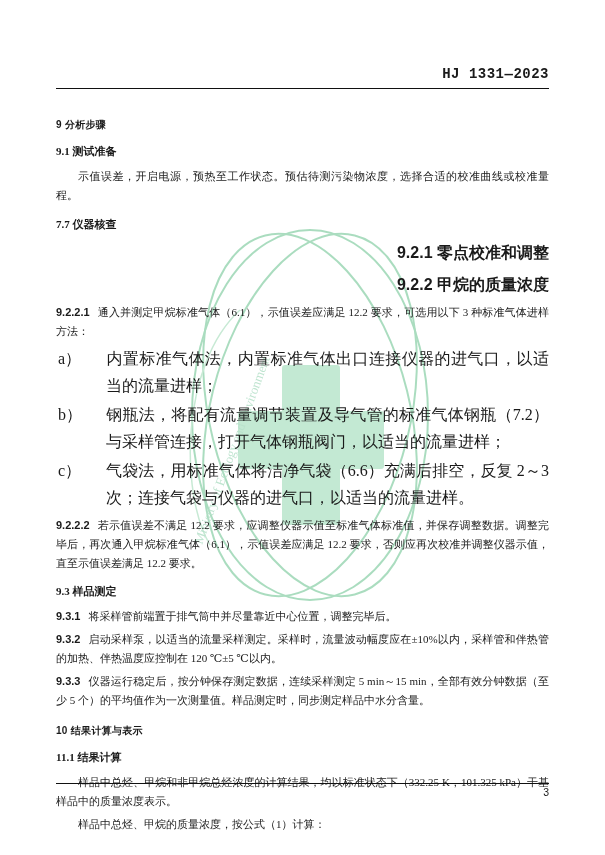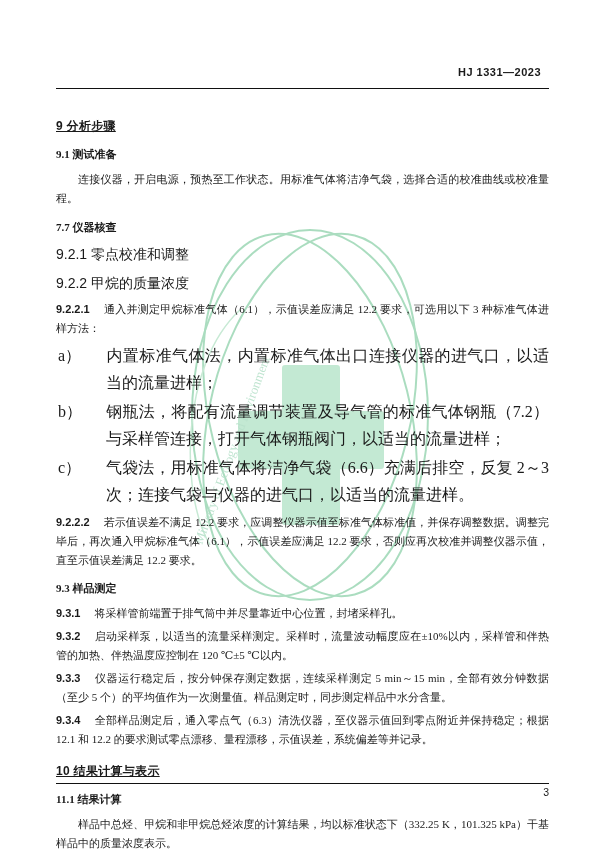--- a/index.html
+++ b/index.html
@@ -36,61 +36,61 @@
   
   .header {
     position: absolute;
     top: 66px;
     left: 56px;
     right: 56px;
     height: 26px;
   }
   .header .std-no {
     position: absolute;
-    right: 8px;
+    right: 0;
     top: 0;
-    font-family: Liberation Sans, sans-serif;
-    font-weight: bold;
-    font-size: 11px;
+    font-family: Liberation Mono, monospace;
+    font-weight: bold;
+    font-size: 14px;
     letter-spacing: 0.5px;
   }
   .header .rule {
     position: absolute;
     left: 0;
     right: 0;
     top: 22px;
     border-bottom: 1.3px solid #111;
   }
 
   
   .content {
     position: absolute;
     top: 104px;
     left: 56px;
     width: 493px;
   }
   .h1 {
     font-family: "Liberation Sans", "DejaVu Sans", sans-serif;
     font-weight: bold;
-    font-size: 12px;
+    font-size: 10px;
     margin: 14px 0 10px 0;
     letter-spacing: 0.3px;
-    text-decoration: underline;
   }
   .h2 {
     font-family: Liberation Serif, serif;
     font-weight: bold;
     font-size: 11px;
     margin: 12px 0 8px 0;
   }
   .h3 {
     font-family: "Liberation Sans", "DejaVu Sans", sans-serif;
-    font-weight: normal;
-    font-size: 14px;
+    font-weight: bold;
+    font-size: 16px;
     margin: 11px 0 7px 0;
+    text-align: right;
   }
   .para {
     font-size: 11px;
     line-height: 1.72;
     text-align: justify;
     text-justify: inter-ideograph;
     margin: 4px 0;
     text-indent: 2em;
   }
   
@@ -98,21 +98,21 @@
     font-size: 11px;
     line-height: 1.72;
     text-align: justify;
     text-justify: inter-ideograph;
     margin: 4px 0;
     text-indent: 0;
   }
   .clause .num {
     font-family: "Liberation Sans", "DejaVu Sans", sans-serif;
     font-weight: bold;
-    margin-right: 14px;
+    margin-right: 8px;
   }
   .listwrap { margin: 2px 0 2px 0; }
   .listitem {
     font-size: 16px;
     line-height: 1.72;
     text-align: justify;
     text-justify: inter-ideograph;
     margin: 1px 0;
     padding-left: 50px;
     text-indent: -24px;
@@ -166,21 +166,21 @@
   <div class="header">
     <div class="std-no">HJ 1331—2023</div>
     <div class="rule"></div>
   </div>
 
   <div class="content">
 
     <div class="h1">9   分析步骤</div>
 
     <div class="h2">9.1   测试准备</div>
-    <p class="para">连接仪器，开启电源，预热至工作状态。用标准气体将洁净气袋，选择合适的校准曲线或校准量程。</p>
+    <p class="para">示值误差，开启电源，预热至工作状态。预估待测污染物浓度，选择合适的校准曲线或校准量程。</p>
 
     <div class="h2">7.7   仪器核查</div>
 
     <div class="h3">9.2.1   零点校准和调整</div>
 
     <div class="h3">9.2.2   甲烷的质量浓度</div>
 
     <p class="clause">
       <span class="num">9.2.2.1</span><span>通入并测定甲烷标准气体（6.1），示值误差应满足 12.2 要求，可选用以下 3 种标准气体进样方法：</span>
     </p>
@@ -197,30 +197,27 @@
       </p>
     </div>
 
     <p class="clause">
       <span class="num">9.2.2.2</span><span>若示值误差不满足 12.2 要求，应调整仪器示值至标准气体标准值，并保存调整数据。调整完毕后，再次通入甲烷标准气体（6.1），示值误差应满足 12.2 要求，否则应再次校准并调整仪器示值，直至示值误差满足 12.2 要求。</span>
     </p>
 
     <div class="h2">9.3   样品测定</div>
 
     <p class="clause">
-      <span class="num">9.3.1</span><span>将采样管前端置于排气筒中并尽量靠近中心位置，封堵采样孔。</span>
+      <span class="num">9.3.1</span><span>将采样管前端置于排气筒中并尽量靠近中心位置，调整完毕后。</span>
     </p>
     <p class="clause">
       <span class="num">9.3.2</span><span>启动采样泵，以适当的流量采样测定。采样时，流量波动幅度应在±10%以内，采样管和伴热管的加热、伴热温度应控制在 120 ℃±5 ℃以内。</span>
     </p>
     <p class="clause">
       <span class="num">9.3.3</span><span>仪器运行稳定后，按分钟保存测定数据，连续采样测定 5 min～15 min，全部有效分钟数据（至少 5 个）的平均值作为一次测量值。样品测定时，同步测定样品中水分含量。</span>
-    </p>
-    <p class="clause">
-      <span class="num">9.3.4</span><span>全部样品测定后，通入零点气（6.3）清洗仪器，至仪器示值回到零点附近并保持稳定；根据 12.1 和 12.2 的要求测试零点漂移、量程漂移，示值误差，系统偏差等并记录。</span>
     </p>
 
     <div class="h1">10   结果计算与表示</div>
 
     <div class="h2">11.1   结果计算</div>
     <p class="para">样品中总烃、甲烷和非甲烷总烃浓度的计算结果，均以标准状态下（332.25 K，101.325 kPa）干基样品中的质量浓度表示。</p>
     <p class="para">样品中总烃、甲烷的质量浓度，按公式（1）计算：</p>
 
   </div>
 

